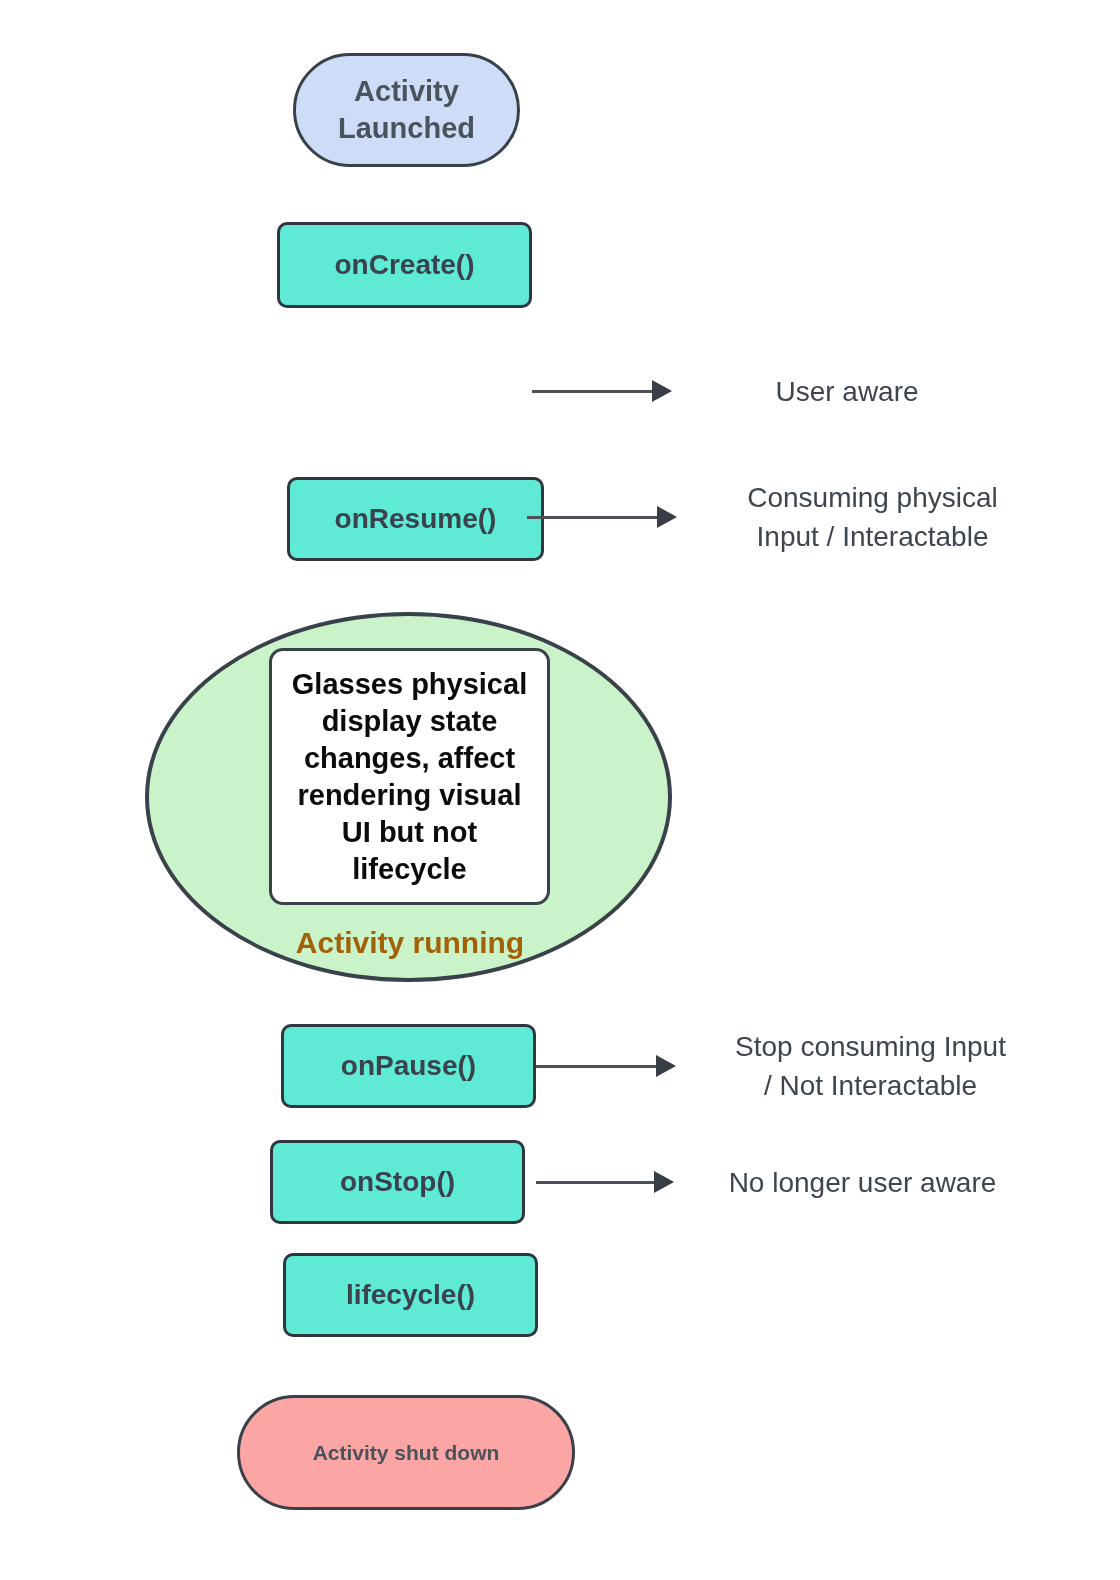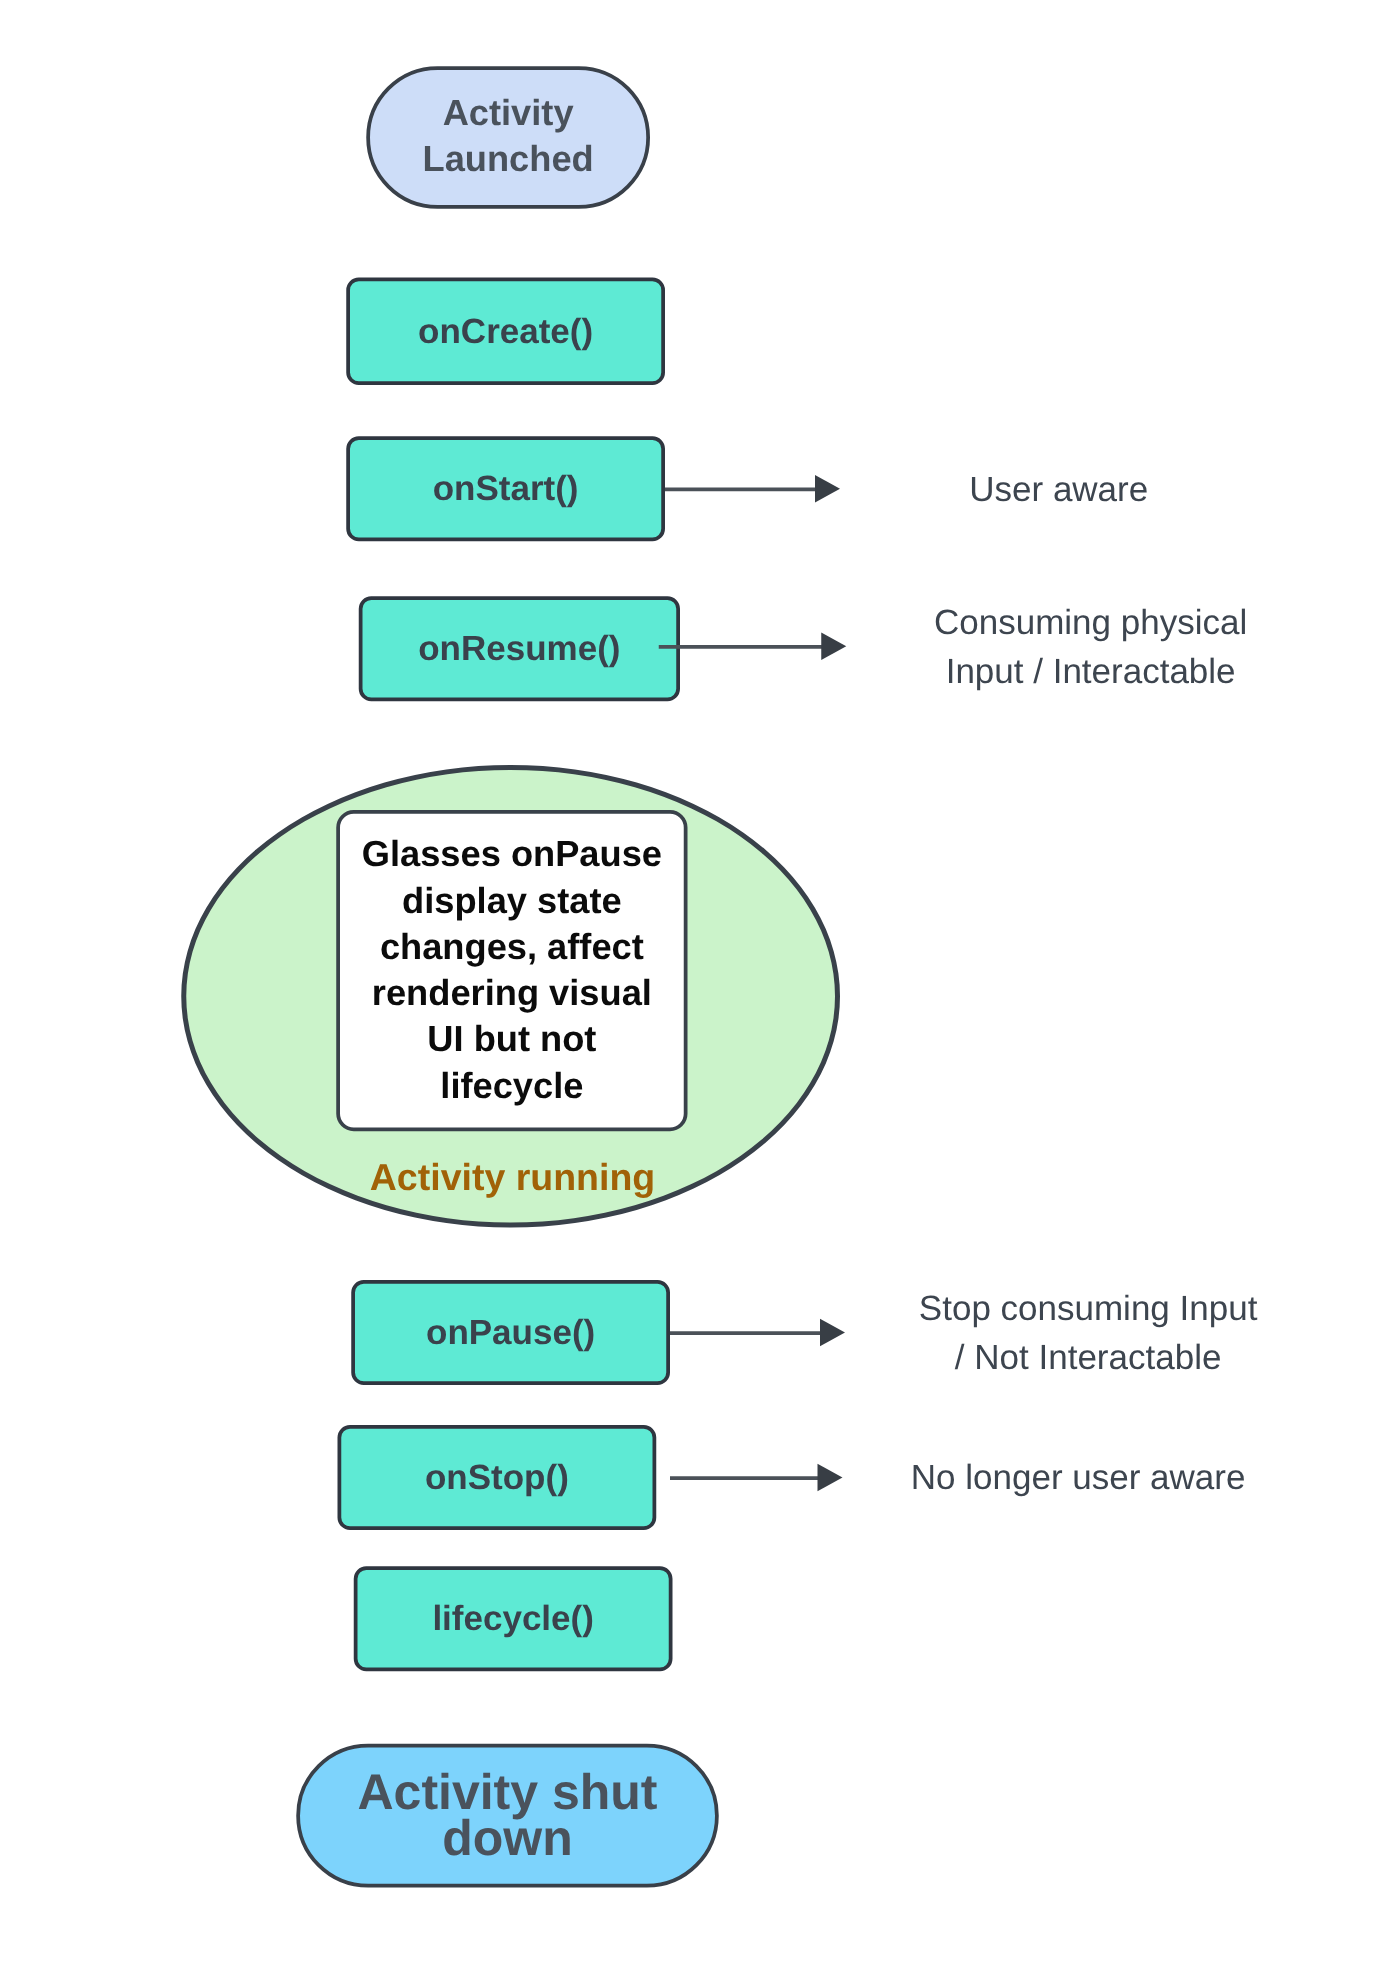--- a/index.html
+++ b/index.html
@@ -22,21 +22,21 @@
     white-space: pre-line;
   }
   .pill {
     border: 3px solid #394049;
     border-radius: 60px;
     font-size: 29px;
     line-height: 37px;
     color: #4a525c;
   }
   .pill-blue { background: #cdddf8; left: 293px; top: 53px; width: 227px; height: 114px; }
-  .pill-pink { background: #7dd3fc; left: 237px; top: 1395px; width: 338px; height: 115px; font-size: 40px; }
+  .pill-pink { background: #fca5a5; left: 237px; top: 1395px; width: 338px; height: 115px; font-size: 21px; }
   .lifecycle-box {
     border: 3px solid #2f3640;
     border-radius: 10px;
     background: #5eead4;
     font-size: 28px;
     color: #3a424c;
     width: 255px;
     height: 84px;
   }
   .box-oncreate  { left: 277px; top: 222px; height: 86px; }
@@ -118,39 +118,38 @@
 </head>
 <body>
 
 <div class="canvas">
 
   <div class="node pill pill-blue">Activity
 Launched</div>
 
   <div class="node lifecycle-box box-oncreate">onCreate()</div>
 
-  <div class="node lifecycle-box box-onstart">onStart()</div>
 
   <div class="node lifecycle-box box-onresume">onResume()</div>
 
   <div class="arrow arrow-onstart">
     <div class="arrow-line"></div>
     <div class="arrow-head"></div>
   </div>
   <div class="annotation ann-onstart">User aware</div>
 
   <div class="arrow arrow-onresume">
     <div class="arrow-line"></div>
     <div class="arrow-head"></div>
   </div>
   <div class="annotation ann-onresume">Consuming physical
 Input / Interactable</div>
 
   <div class="ellipse"></div>
-  <div class="note-box">Glasses onPause
+  <div class="note-box">Glasses physical
 display state
 changes, affect
 rendering visual
 UI but not
 lifecycle</div>
   <div class="running-label">Activity running</div>
 
   <div class="node lifecycle-box box-onpause">onPause()</div>
 
   <div class="arrow arrow-onpause">

